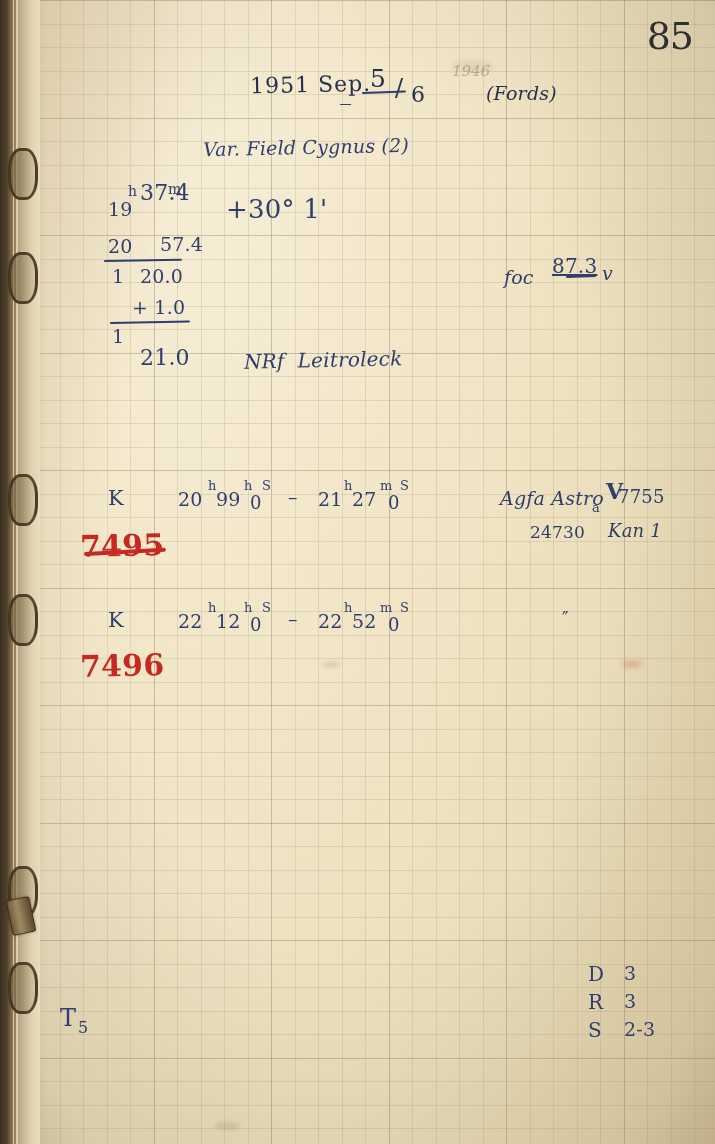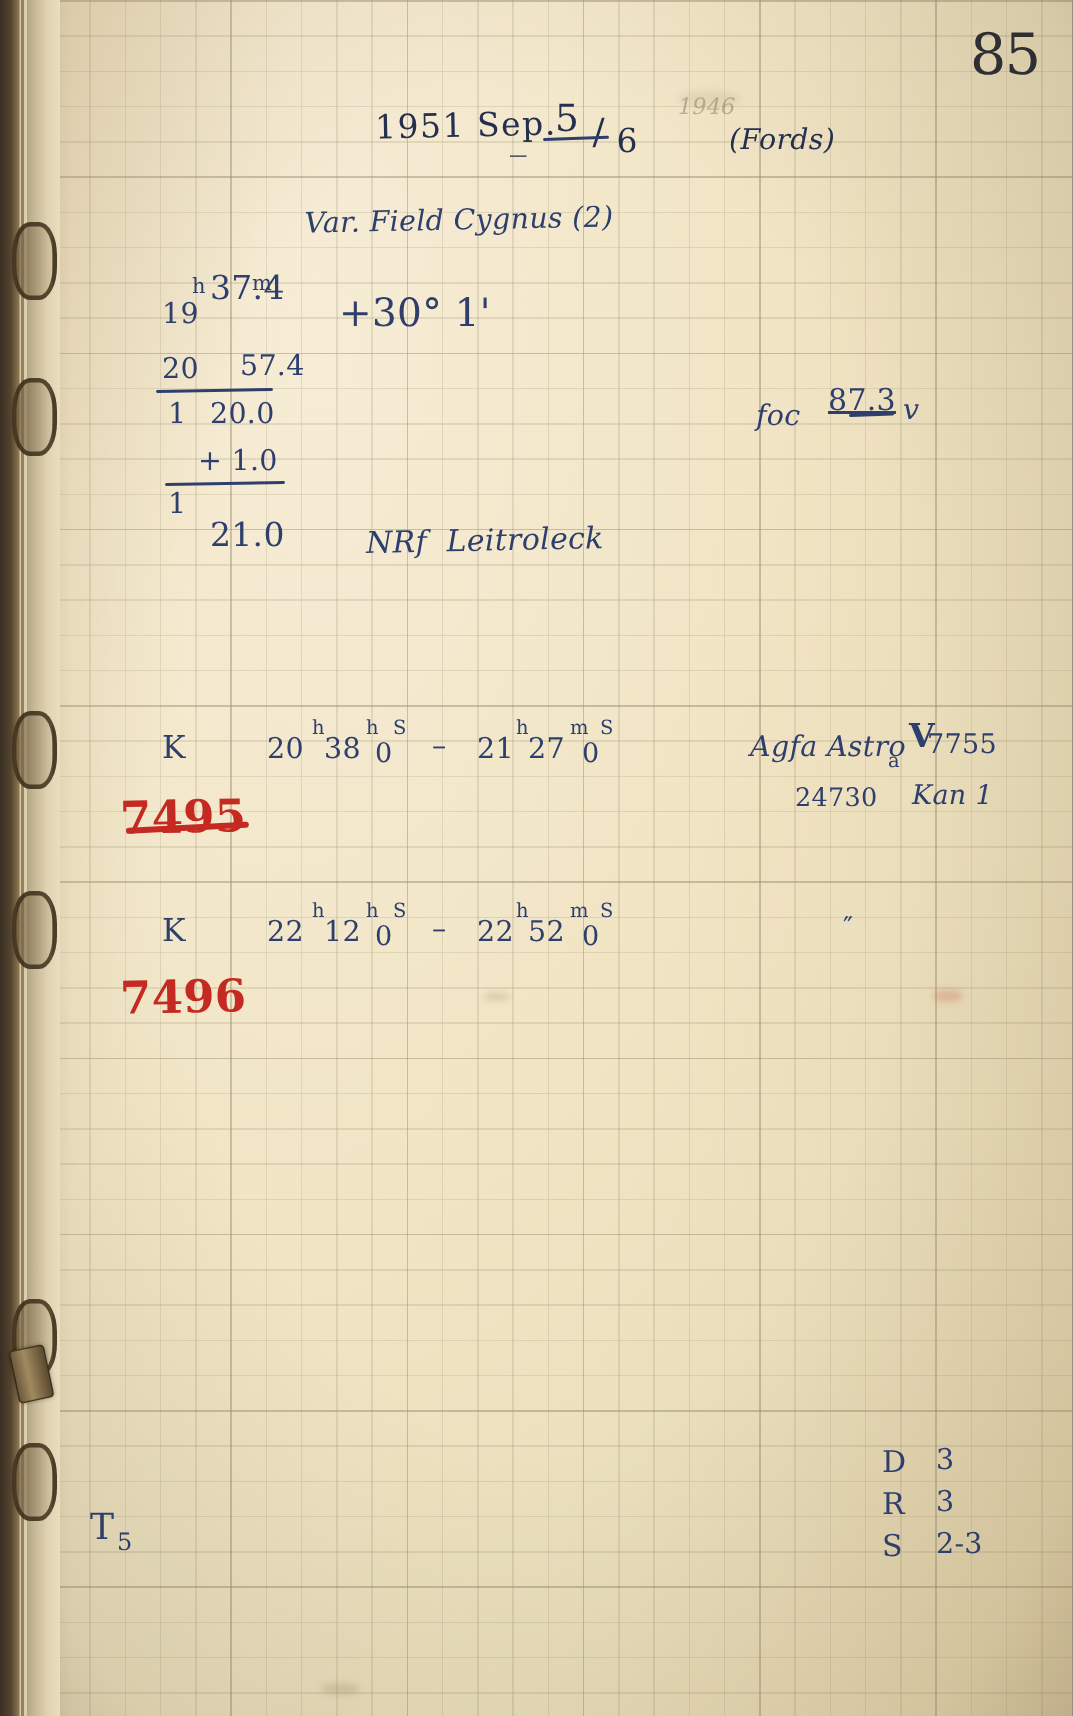--- a/index.html
+++ b/index.html
@@ -240,21 +240,21 @@
   <div class="hw ink-blue" style="left:552px; top:254px; font-size:20px;text-decoration:underline;">87.3</div>
   <div class="underline-hand" style="left:566px; top:276px; width:30px; transform:rotate(-2deg);"></div>
   <div class="hw ink-blue cursive" style="left:602px; top:262px; font-size:19px;">v</div>
 
   <div class="hw ink-blue cursive tilt-1" style="left:244px; top:348px; font-size:20px;">NRf  Leitroleck</div>
 
   <div class="hw ink-blue" style="left:108px; top:486px; font-size:21px;">K</div>
 
   <div class="hw ink-blue" style="left:178px; top:488px; font-size:19px;">20</div>
   <div class="hw ink-blue small" style="left:208px; top:478px; font-size:13px;">h</div>
-  <div class="hw ink-blue" style="left:216px; top:488px; font-size:19px;">38</div>
+  <div class="hw ink-blue" style="left:216px; top:488px; font-size:19px;">99</div>
   <div class="hw ink-blue small" style="left:244px; top:478px; font-size:13px;">h</div>
   <div class="hw ink-blue" style="left:250px; top:492px; font-size:18px;">0</div>
   <div class="hw ink-blue small" style="left:262px; top:478px; font-size:13px;">S</div>
 
   <div class="hw ink-blue" style="left:288px; top:486px; font-size:19px;">–</div>
 
   <div class="hw ink-blue" style="left:318px; top:488px; font-size:19px;">21</div>
   <div class="hw ink-blue small" style="left:344px; top:478px; font-size:13px;">h</div>
   <div class="hw ink-blue" style="left:352px; top:488px; font-size:19px;">27</div>
   <div class="hw ink-blue small" style="left:380px; top:478px; font-size:13px;">m</div>

